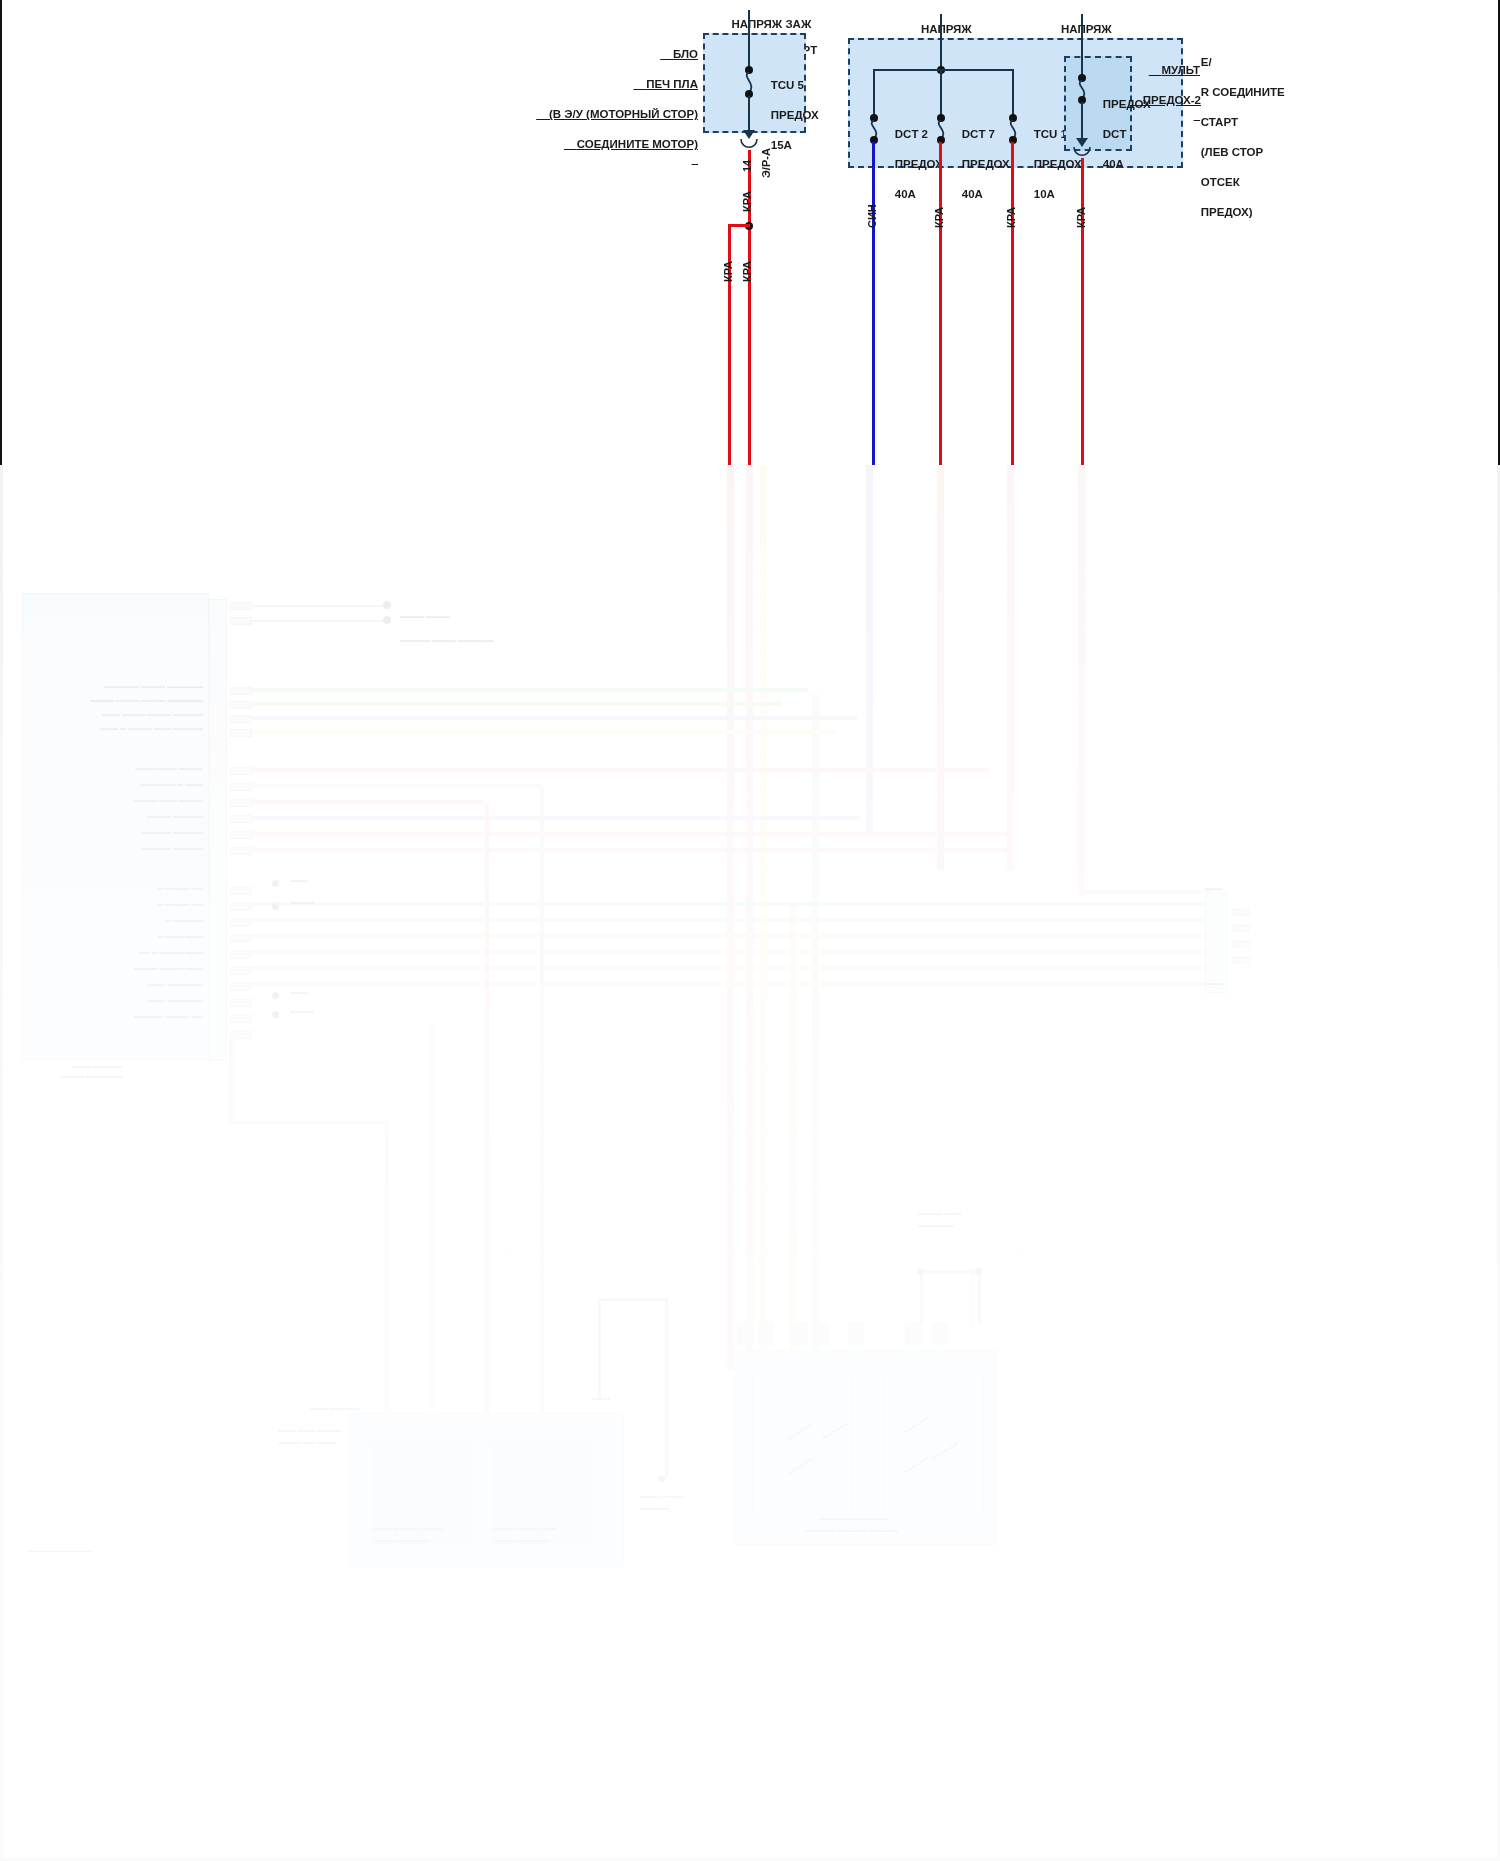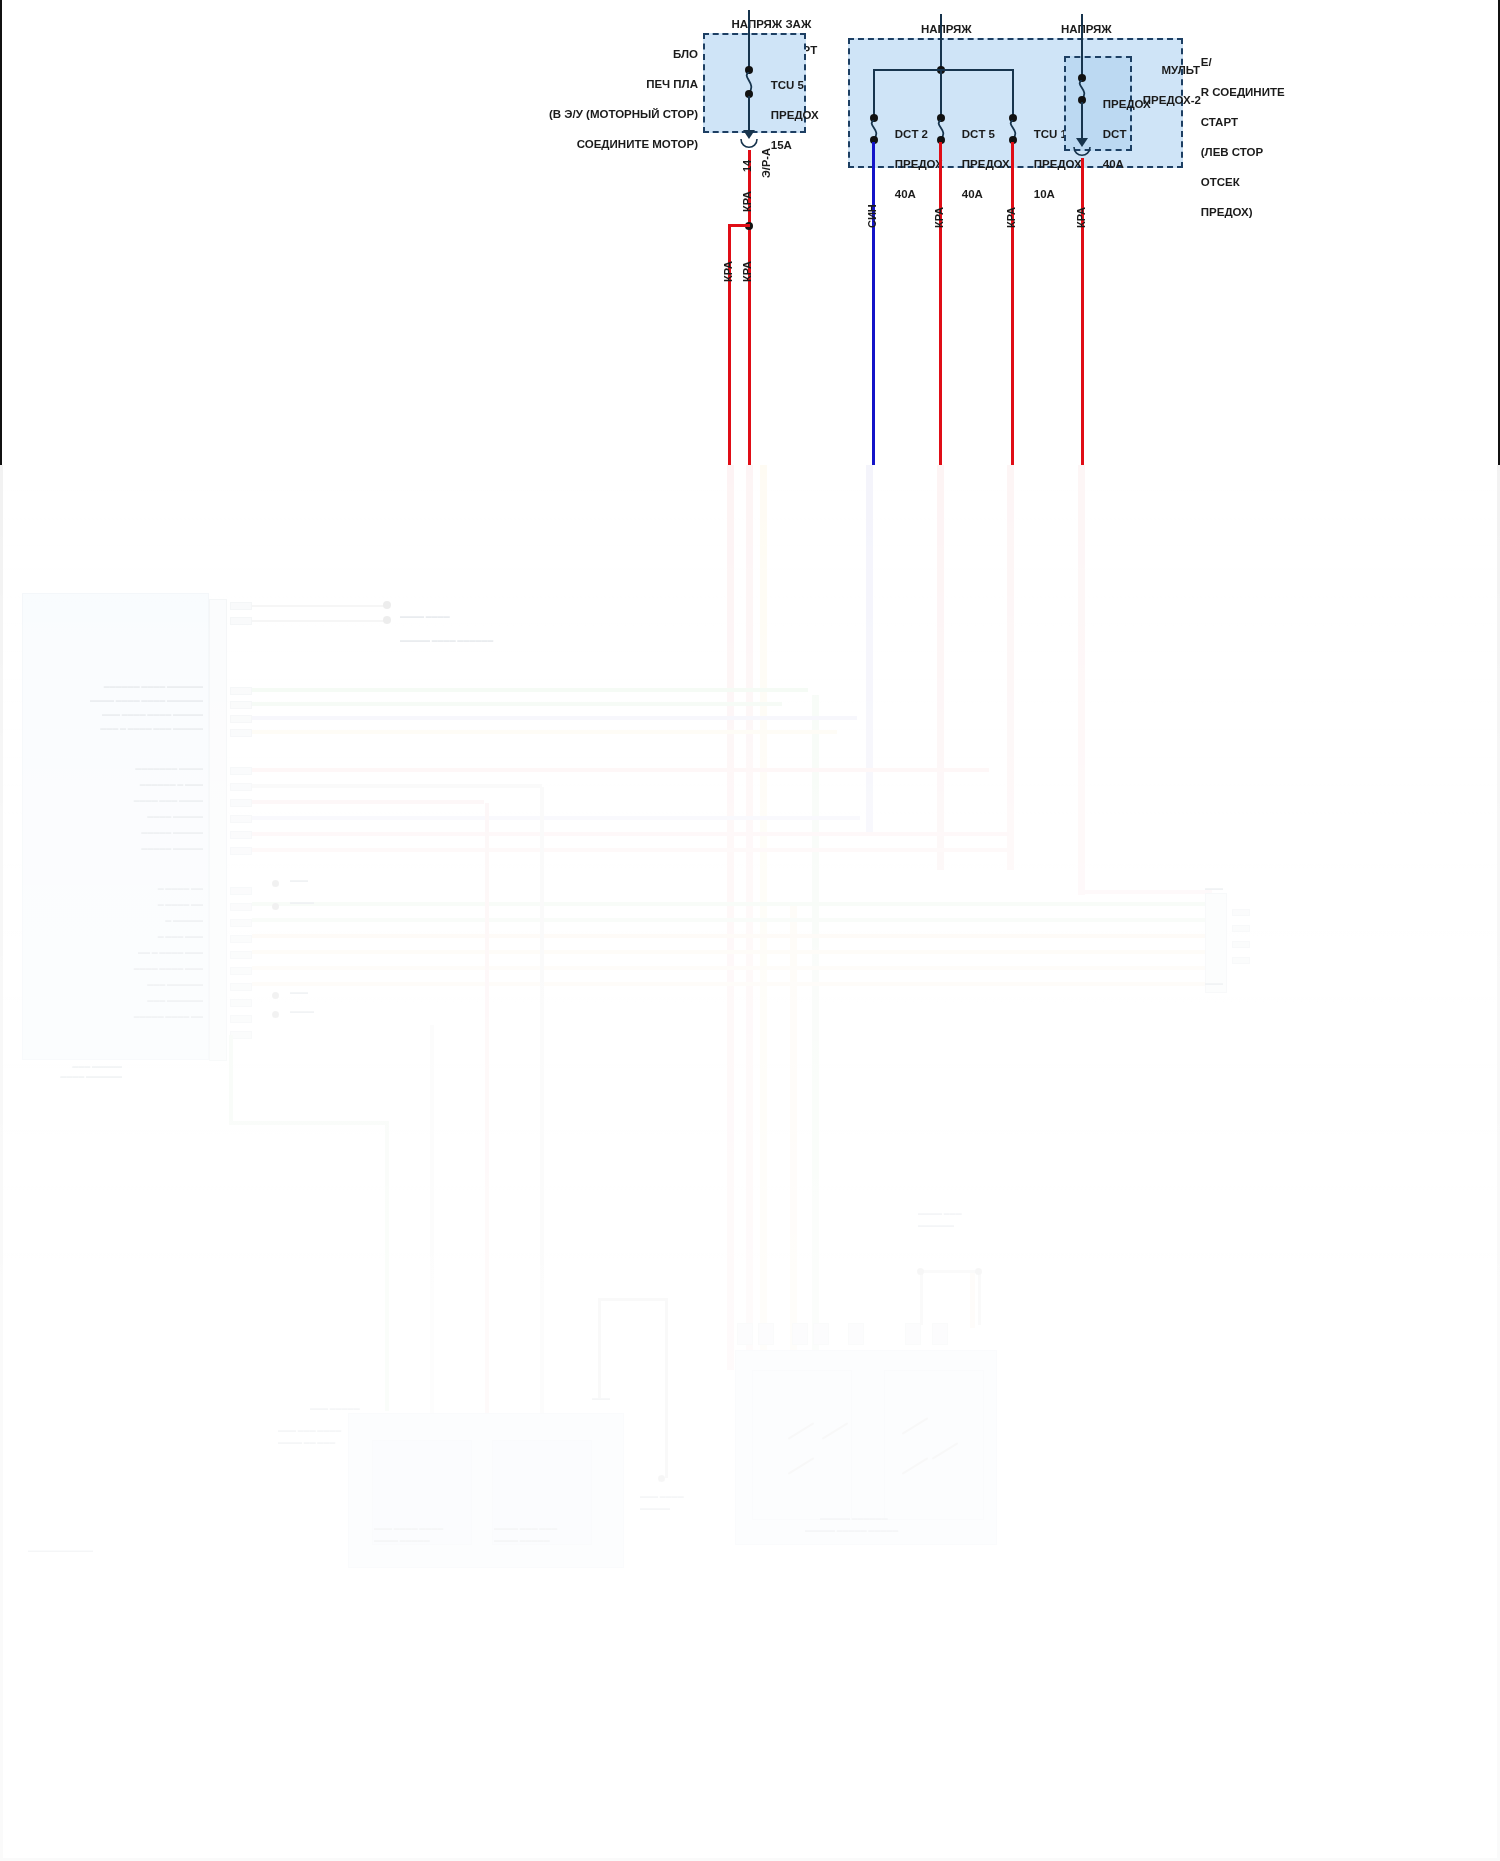--- a/index.html
+++ b/index.html
@@ -16,21 +16,21 @@
 
   
   .lbl{
     position:absolute;
     font-size:11.5px;
     line-height:13px;
     color:#1b1b1b;
     font-weight:700;
     white-space:pre;
   }
-  .lbl.r{text-align:right;}
+  .lbl.r{text-align:right;text-decoration:underline;}
   .lbl.c{text-align:center;}
 
   .vlbl{
     position:absolute;
     font-size:11px;
     font-weight:700;
     color:#1b1b1b;
     white-space:nowrap;
     transform-origin:0 0;
     transform:rotate(-90deg);
@@ -378,21 +378,21 @@
   </div>
   <div class="vw blue" style="left:872px;top:142px;height:323px;"></div>
   <div class="vlbl" style="left:866px;top:228px;">СИН</div>
 
   <div class="dot" style="left:937px;top:114px;"></div>
   <svg class="fusewrap" style="left:932px;top:120px;" width="18" height="20">
     <path d="M9 0 C 1 5, 17 10, 9 19" stroke="#17344d" stroke-width="1.8" fill="none"></path>
   </svg>
   <div class="dot" style="left:937px;top:136px;"></div>
   <div class="lbl" style="left:949px;top:112px;line-height:15px;">
-    <span>DCT 5</span><br>
+    <span>DCT 7</span><br>
     <span>ПРЕДОХ</span><br>
     <span>40A</span>
   </div>
   <div class="vw red" style="left:939px;top:142px;height:323px;"></div>
   <div class="vlbl" style="left:933px;top:228px;">КРА</div>
 
   <div class="dot" style="left:1009px;top:114px;"></div>
   <svg class="fusewrap" style="left:1004px;top:120px;" width="18" height="20">
     <path d="M9 0 C 1 5, 17 10, 9 19" stroke="#17344d" stroke-width="1.8" fill="none"></path>
   </svg>

